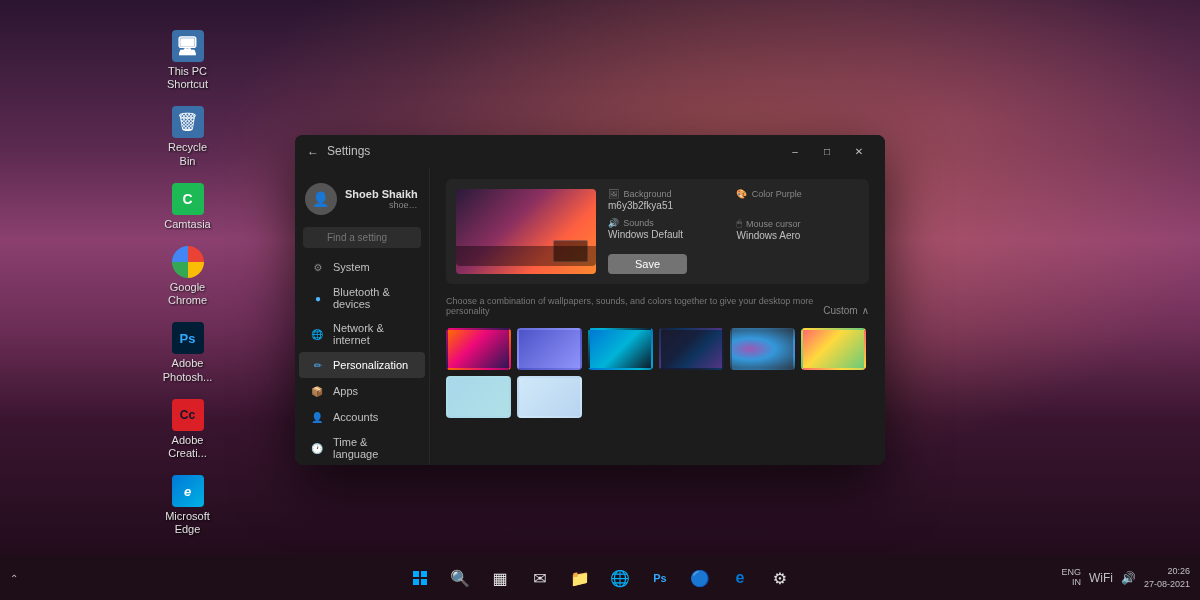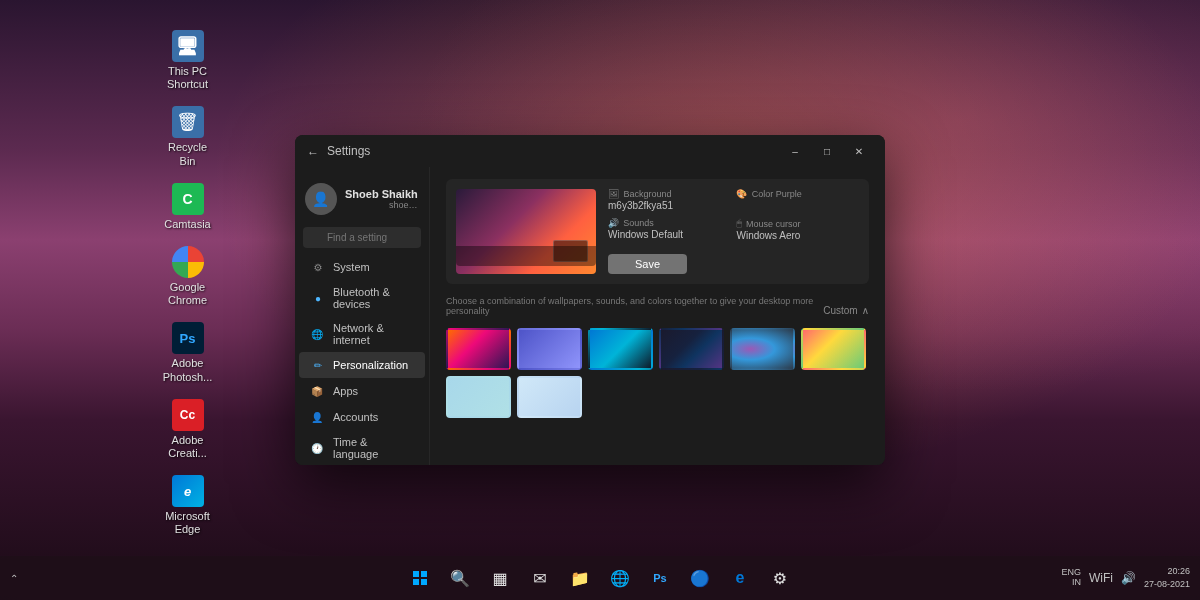--- a/index.html
+++ b/index.html
@@ -411,21 +411,21 @@
       <div class="icon-img" style="background:conic-gradient(#ea4335 0 90deg,#fbbc05 90deg 180deg,#34a853 180deg 270deg,#4285f4 270deg 360deg); border-radius:50%;"></div>
       <div class="icon-label">Google
 Chrome</div>
     </div>
     <div class="desktop-icon">
       <div class="icon-img" style="background:#001e36; color:#31a8ff; font-weight:bold; font-size:13px;">Ps</div>
       <div class="icon-label">Adobe
 Photosh...</div>
     </div>
     <div class="desktop-icon">
-      <div class="icon-img" style="background:#da1f26; color:#ffffff; font-size:12px; font-weight:bold;">Cc</div>
+      <div class="icon-img" style="background:#da1f26; color:#0f172a; font-size:12px; font-weight:bold;">Cc</div>
       <div class="icon-label">Adobe
 Creati...</div>
     </div>
     <div class="desktop-icon">
       <div class="icon-img" style="background:linear-gradient(135deg,#0078d7,#00b2e3); color:#fff; font-style:italic; font-weight:bold; font-size:13px;">e</div>
       <div class="icon-label">Microsoft
 Edge</div>
     </div>
   </div>
 

